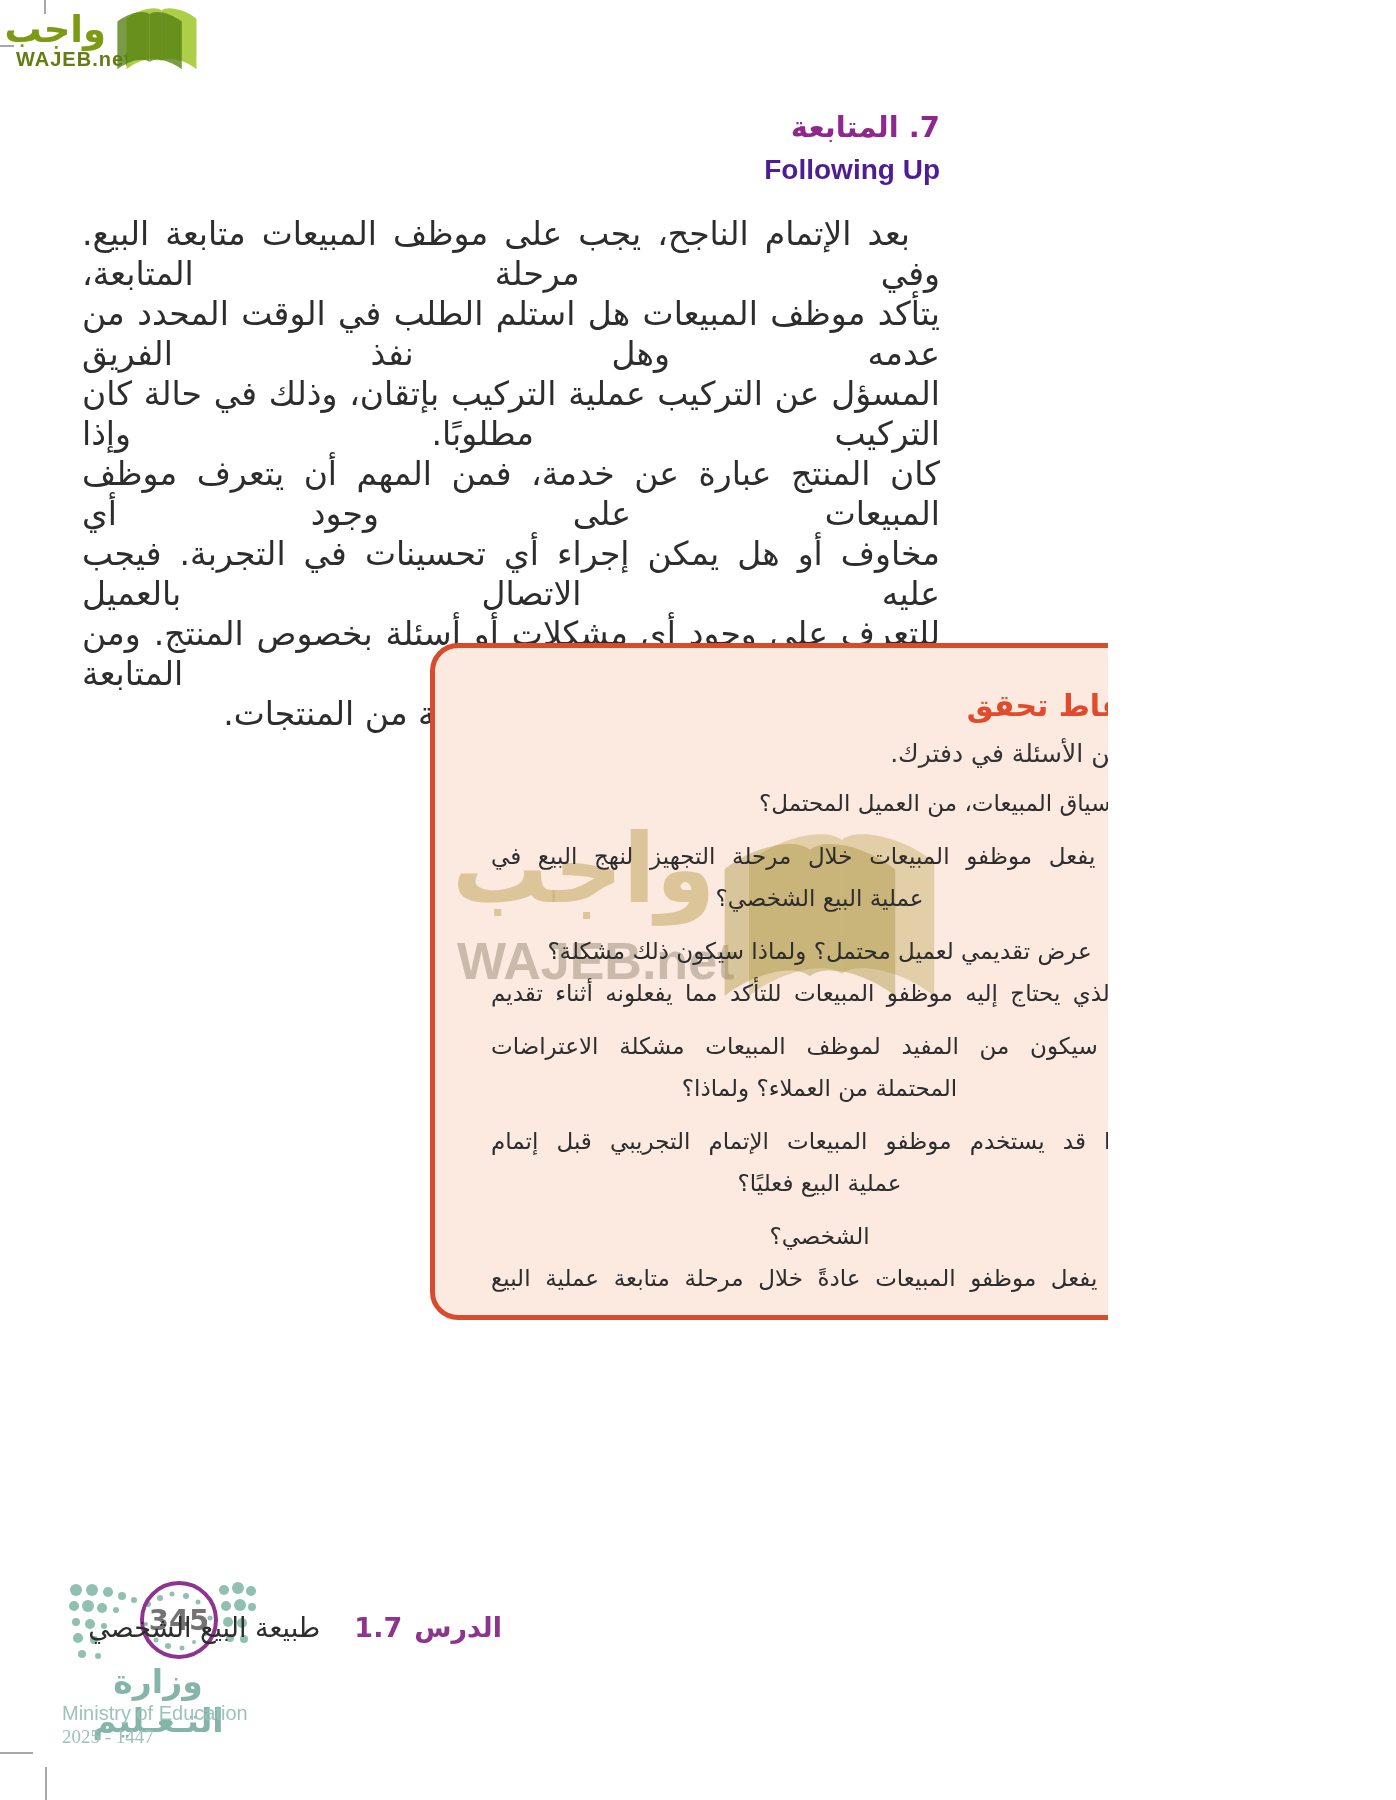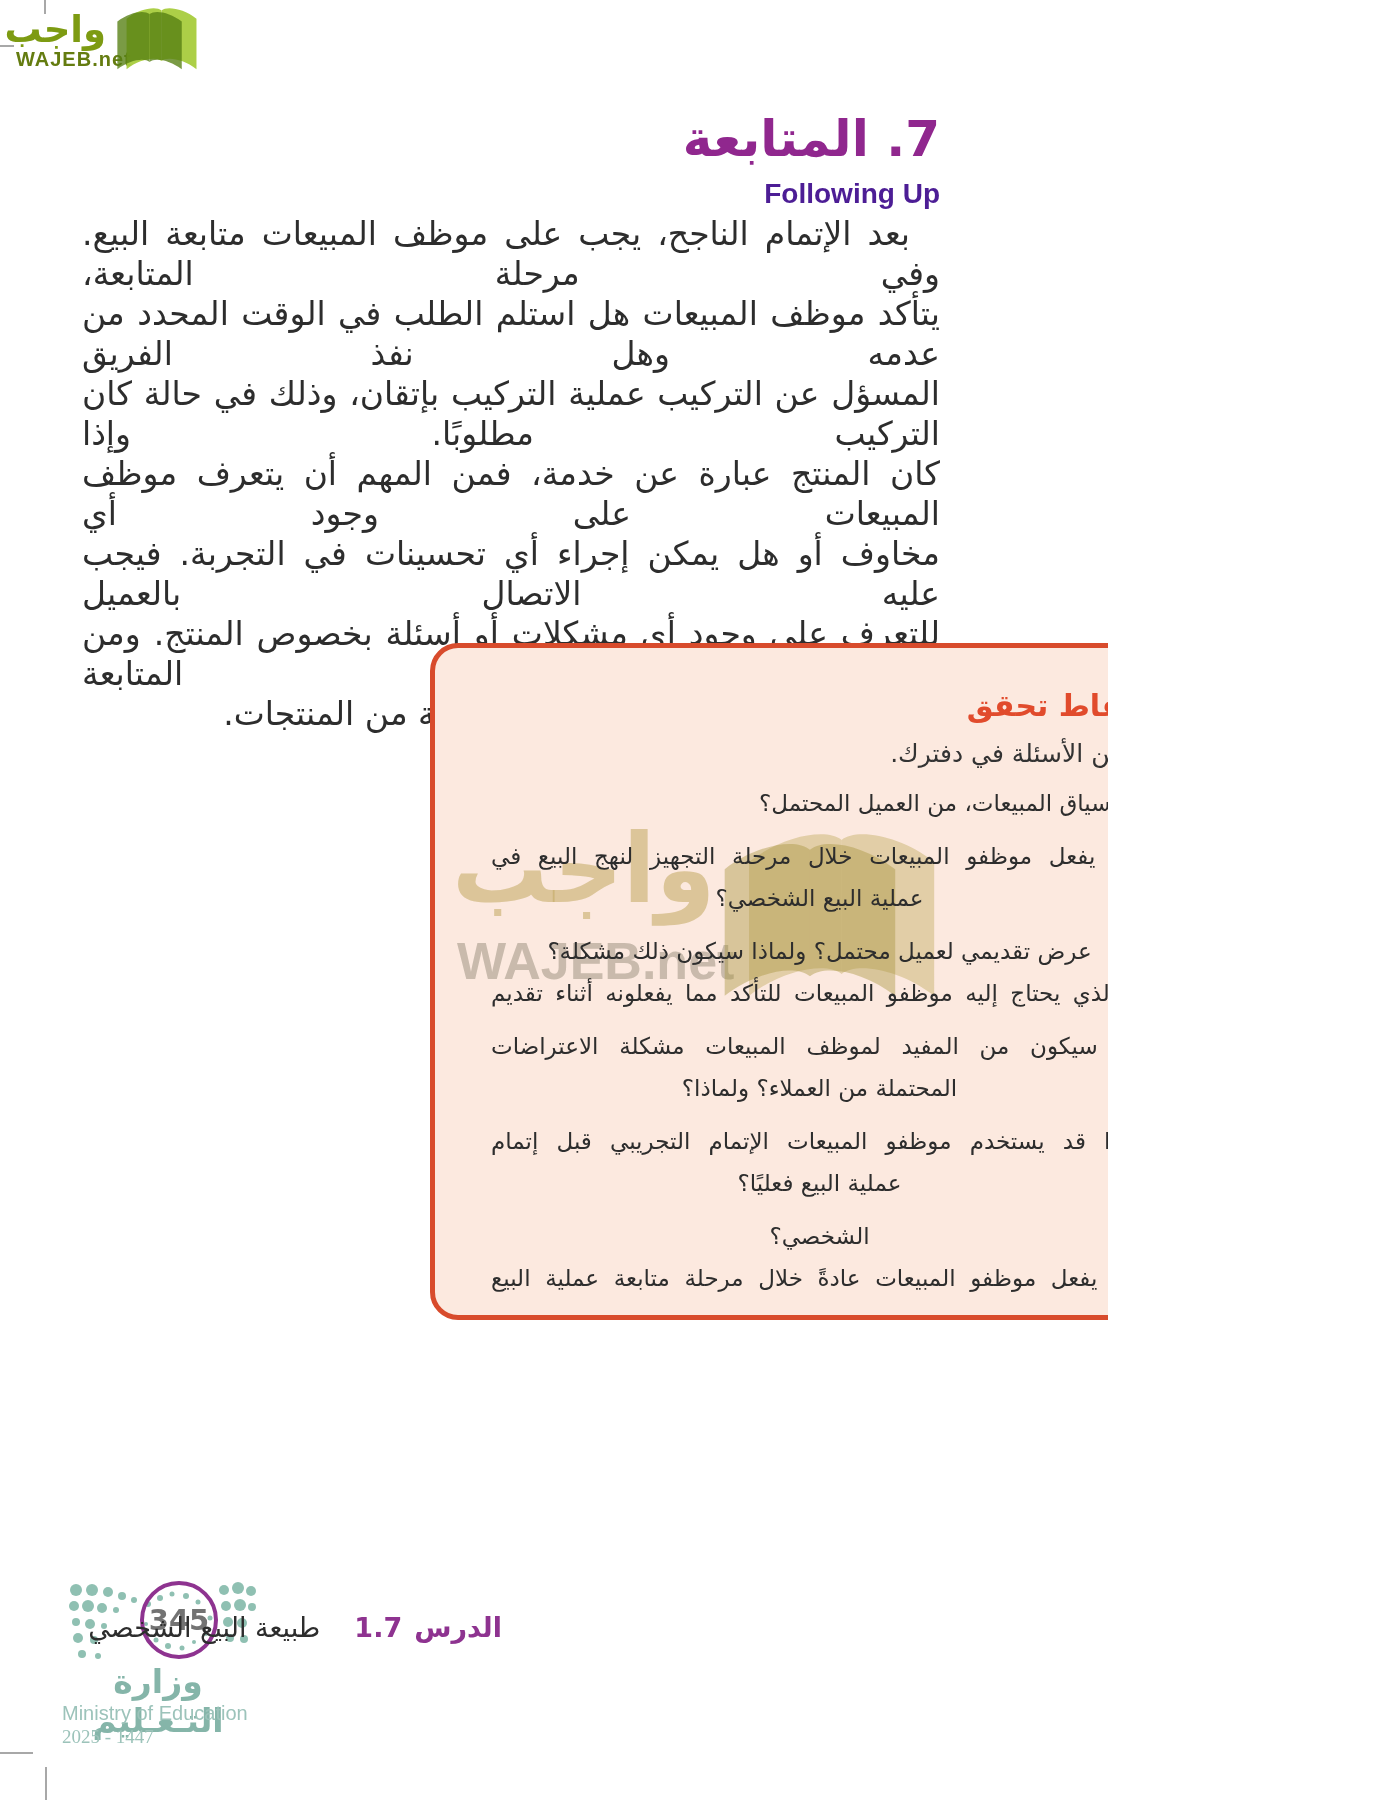--- a/index.html
+++ b/index.html
@@ -9,21 +9,21 @@
   .crop{position:absolute;background:#a8a8a8;}
   
   .brand{position:absolute;left:8px;top:2px;width:200px;height:74px;}
   .brand-ar{position:absolute;left:2px;top:6px;width:96px;text-align:center;
             font-size:37px;font-weight:bold;color:#7d9b12;direction:rtl;}
   .brand-en{position:absolute;left:8px;top:46px;font-size:20px;font-weight:bold;
             color:#647c10;letter-spacing:1px;font-family:"Liberation Sans",sans-serif;}
   .brand-book{position:absolute;left:102px;top:0px;}
   
   .section-title{position:absolute;right:168px;top:110px;text-align:right;direction:rtl;}
-  .sec-ar{font-size:50px;font-weight:bold;color:#90278e;}
+  .sec-ar{font-size:29px;font-weight:bold;color:#90278e;}
   .sec-en{font-size:28px;font-weight:bold;color:#4c1d95;margin-top:10px;text-align:right;
           font-family:"Liberation Sans",sans-serif;direction:ltr;}
   
   .para{position:absolute;right:168px;top:214px;width:858px;direction:rtl;
         font-size:33px;line-height:40px;color:#2d2d2d;}
   .p-line{text-align:justify;text-align-last:justify;}
   .p-line.first{text-indent:30px;}
   .p-line.last{text-align-last:right;}
   
   .cp-box{position:absolute;left:430px;top:643px;width:795px;height:677px;

